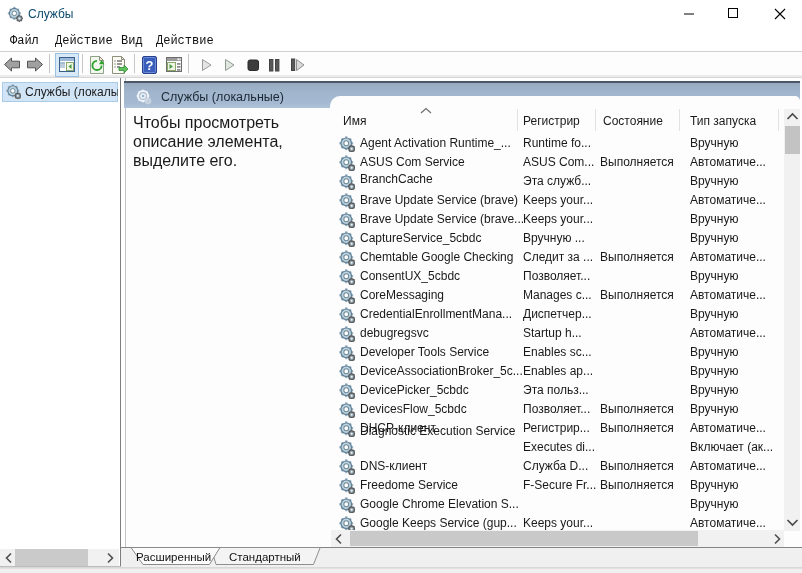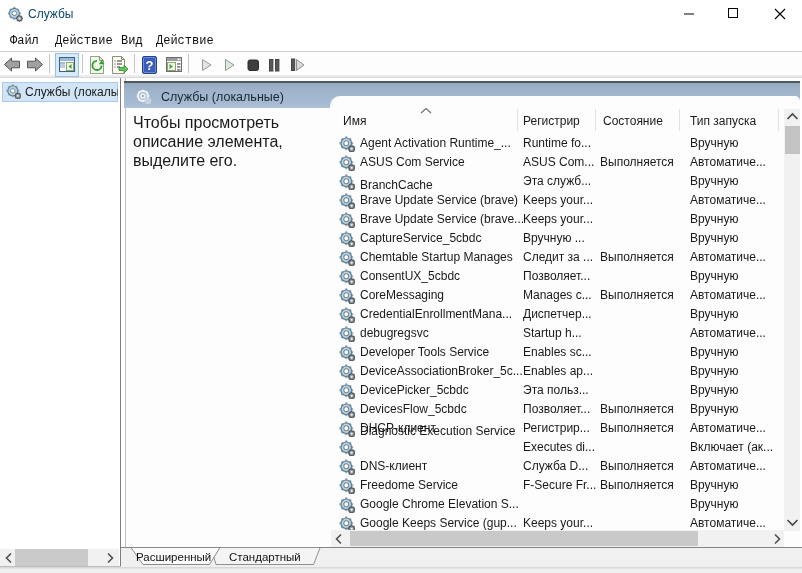--- a/index.html
+++ b/index.html
@@ -236,21 +236,21 @@
 <svg class="abs" style="left:339px;top:155px" width="16" height="16" viewBox="0.7 0.7 13.9 13.9">
     <use href="#gear"></use>
   </svg>
 <div class="abs cell" style="left:360px;top:155px">ASUS Com Service</div>
 <div class="abs cell" style="left:523px;top:155px">ASUS Com...</div>
 <div class="abs cell" style="left:600px;top:155px">Выполняется</div>
 <div class="abs cell" style="left:690px;top:155px">Автоматиче...</div>
 <svg class="abs" style="left:339px;top:174px" width="16" height="16" viewBox="0.7 0.7 13.9 13.9">
     <use href="#gear"></use>
   </svg>
-<div class="abs cell" style="left:360px;top:178px">BranchCache</div>
+<div class="abs cell" style="left:360px;top:172px">BranchCache</div>
 <div class="abs cell" style="left:523px;top:174px">Эта служб...</div>
 <div class="abs cell" style="left:690px;top:174px">Вручную</div>
 <svg class="abs" style="left:339px;top:193px" width="16" height="16" viewBox="0.7 0.7 13.9 13.9">
     <use href="#gear"></use>
   </svg>
 <div class="abs cell" style="left:360px;top:193px">Brave Update Service (brave)</div>
 <div class="abs cell" style="left:523px;top:193px">Keeps your...</div>
 <div class="abs cell" style="left:690px;top:193px">Автоматиче...</div>
 <svg class="abs" style="left:339px;top:212px" width="16" height="16" viewBox="0.7 0.7 13.9 13.9">
     <use href="#gear"></use>
@@ -260,21 +260,21 @@
 <div class="abs cell" style="left:690px;top:212px">Вручную</div>
 <svg class="abs" style="left:339px;top:231px" width="16" height="16" viewBox="0.7 0.7 13.9 13.9">
     <use href="#gear"></use>
   </svg>
 <div class="abs cell" style="left:360px;top:231px">CaptureService_5cbdc</div>
 <div class="abs cell" style="left:523px;top:231px">Вручную ...</div>
 <div class="abs cell" style="left:690px;top:231px">Вручную</div>
 <svg class="abs" style="left:339px;top:250px" width="16" height="16" viewBox="0.7 0.7 13.9 13.9">
     <use href="#gear"></use>
   </svg>
-<div class="abs cell" style="left:360px;top:250px">Chemtable Startup Manages</div>
+<div class="abs cell" style="left:360px;top:250px">Chemtable Google Checking</div>
 <div class="abs cell" style="left:523px;top:250px">Следит за ...</div>
 <div class="abs cell" style="left:600px;top:250px">Выполняется</div>
 <div class="abs cell" style="left:690px;top:250px">Автоматиче...</div>
 <svg class="abs" style="left:339px;top:269px" width="16" height="16" viewBox="0.7 0.7 13.9 13.9">
     <use href="#gear"></use>
   </svg>
 <div class="abs cell" style="left:360px;top:269px">ConsentUX_5cbdc</div>
 <div class="abs cell" style="left:523px;top:269px">Позволяет...</div>
 <div class="abs cell" style="left:690px;top:269px">Вручную</div>
 <svg class="abs" style="left:339px;top:288px" width="16" height="16" viewBox="0.7 0.7 13.9 13.9">

